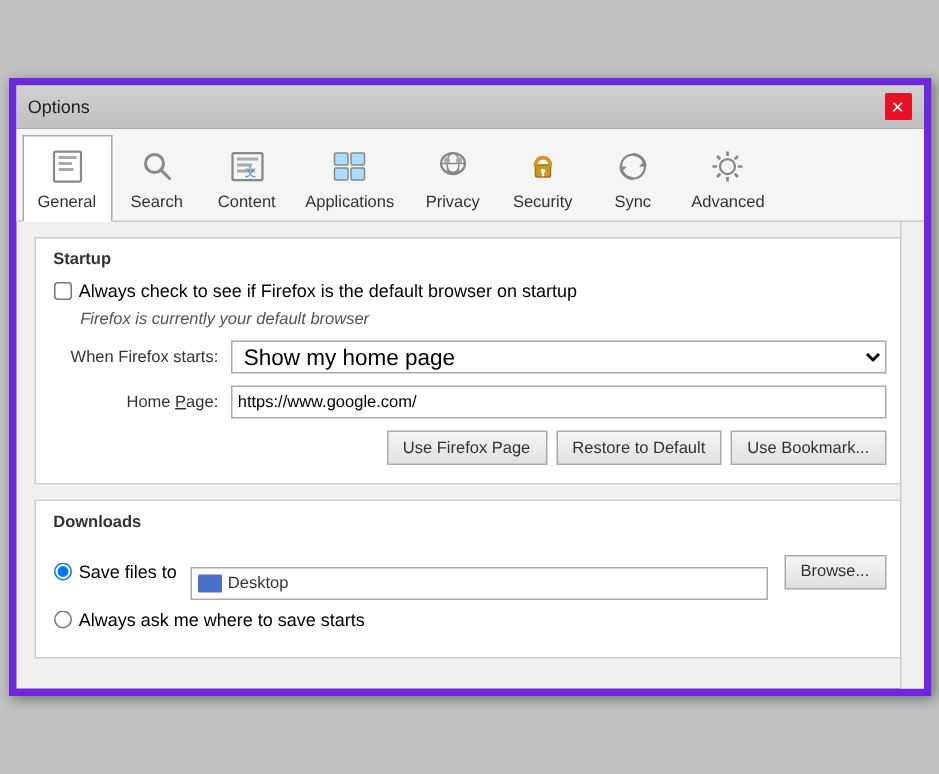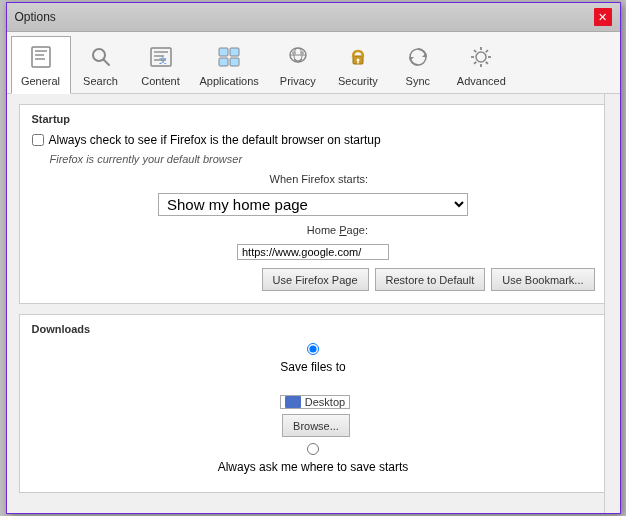--- a/index.html
+++ b/index.html
@@ -9,21 +9,21 @@
       background: #c0c0c0;
       display: flex;
       align-items: center;
       justify-content: center;
       width: 626px;
       height: 516px;
     }
     .window {
       width: 615px;
       background: #f0f0f0;
-      border: 1px solid #6d28d9;
+      border: 5px solid #6d28d9;
       box-shadow: 2px 2px 8px rgba(0,0,0,0.4);
     }
     .title-bar {
       background: linear-gradient(to bottom, #d0d0d0, #c0c0c0);
       padding: 5px 8px;
       display: flex;
       align-items: center;
       justify-content: space-between;
       border-bottom: 1px solid #aaa;
     }
@@ -106,21 +106,20 @@
       font-style: italic;
       color: #555;
       font-size: 11px;
       margin-bottom: 8px;
     }
     .form-row {
       display: flex;
       align-items: center;
       gap: 8px;
       margin-bottom: 8px;
-      flex-direction: column;
     }
     .form-label {
       min-width: 110px;
       text-align: right;
       font-size: 11px;
       color: #333;
     }
     .form-select {
       flex: 1;
       height: 22px;
@@ -150,21 +149,20 @@
       background: linear-gradient(to bottom, #f5f5f5, #e0e0e0);
       font-size: 11px;
       cursor: pointer;
       color: #333;
     }
     .radio-row {
       display: flex;
       align-items: center;
       gap: 5px;
       margin-bottom: 6px;
-      flex-direction: column;
     }
     .radio-row input[type="radio"] {
       width: 12px;
       height: 12px;
     }
     .desktop-input-wrapper {
       display: flex;
       align-items: center;
       flex: 1;
       border: 1px solid #aaa;

